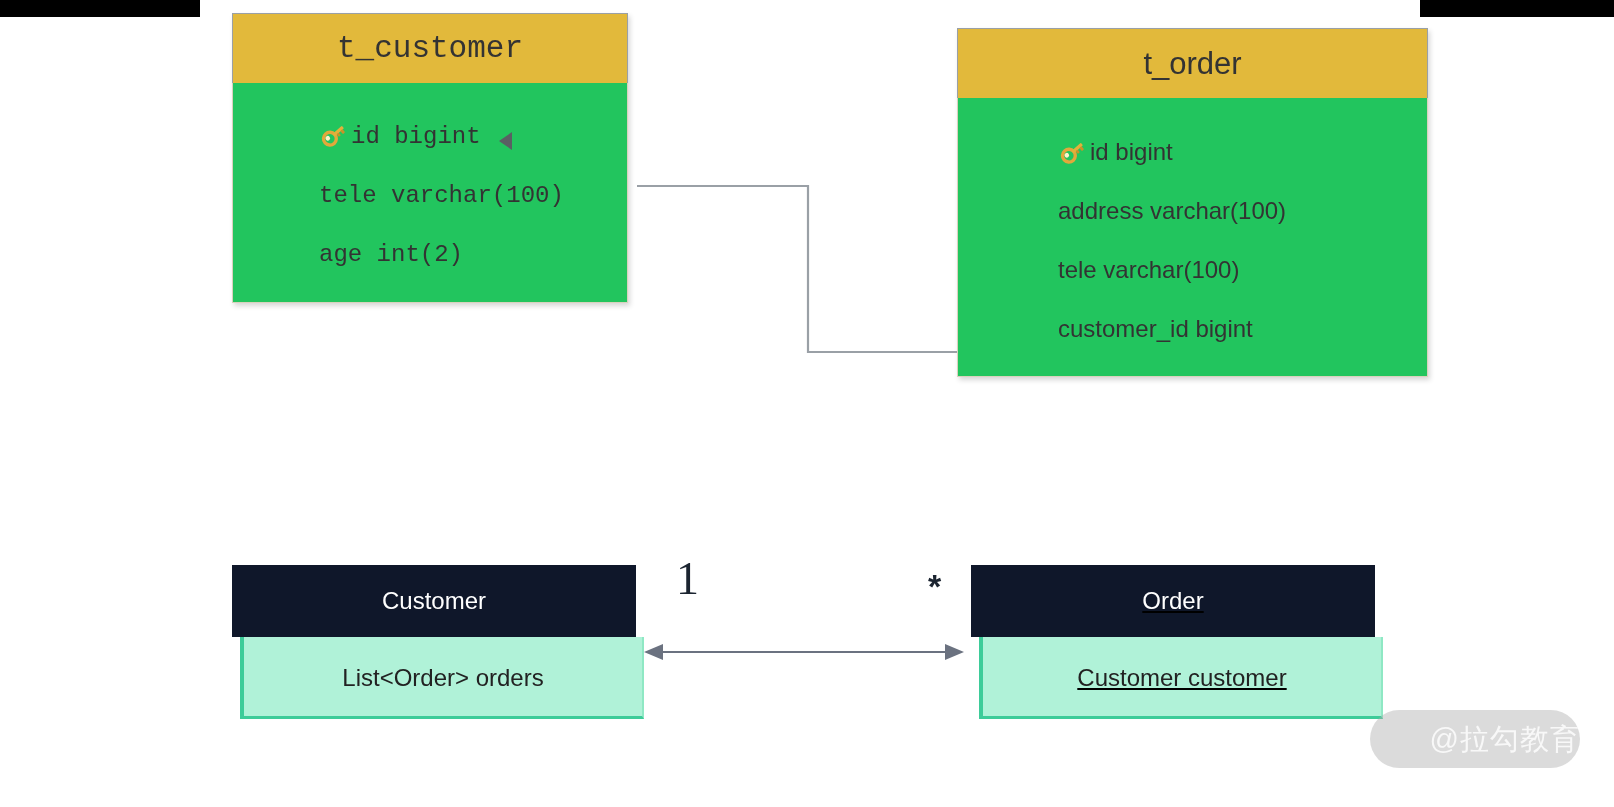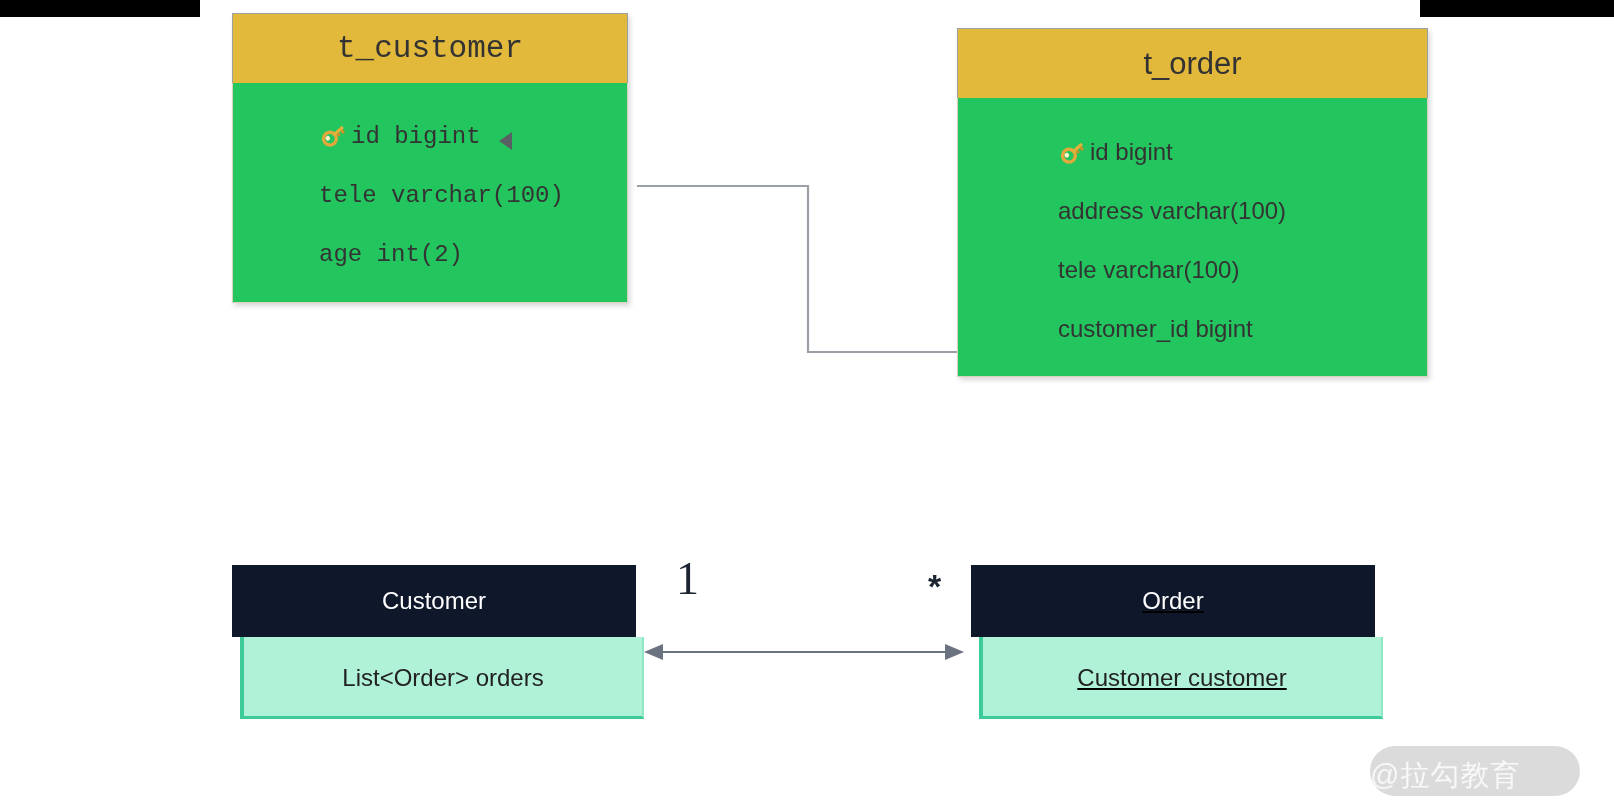--- a/index.html
+++ b/index.html
@@ -131,30 +131,29 @@
     height: 807px;
     pointer-events: none;
   }
 
   
   .watermark {
     position: absolute;
     left: 1370px;
     top: 710px;
     width: 210px;
-    height: 50px;
+    height: 58px;
     border-radius: 29px;
     background: rgba(170,170,170,0.42);
     color: rgba(255,255,255,0.80);
     font-size: 29px;
     line-height: 58px;
-    text-align: left;
+    text-align: right;
     letter-spacing: 1px;
     white-space: nowrap;
-    margin-top: 36px;
   }
 </style>
 </head>
 <body>
 
 <div class="canvas">
 
   <div class="bar bar-left"></div>
   <div class="bar bar-right"></div>
 

